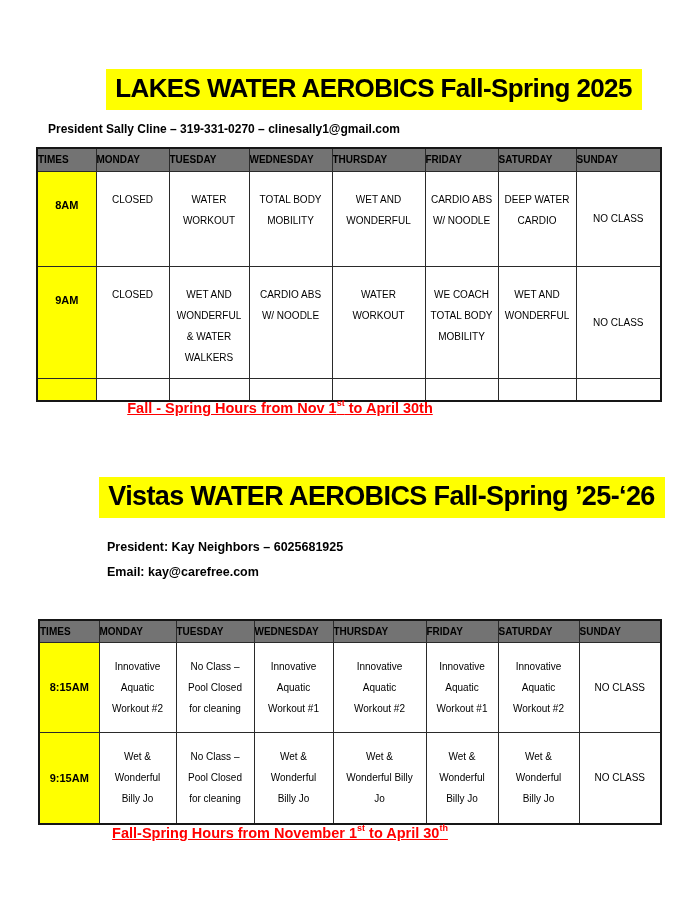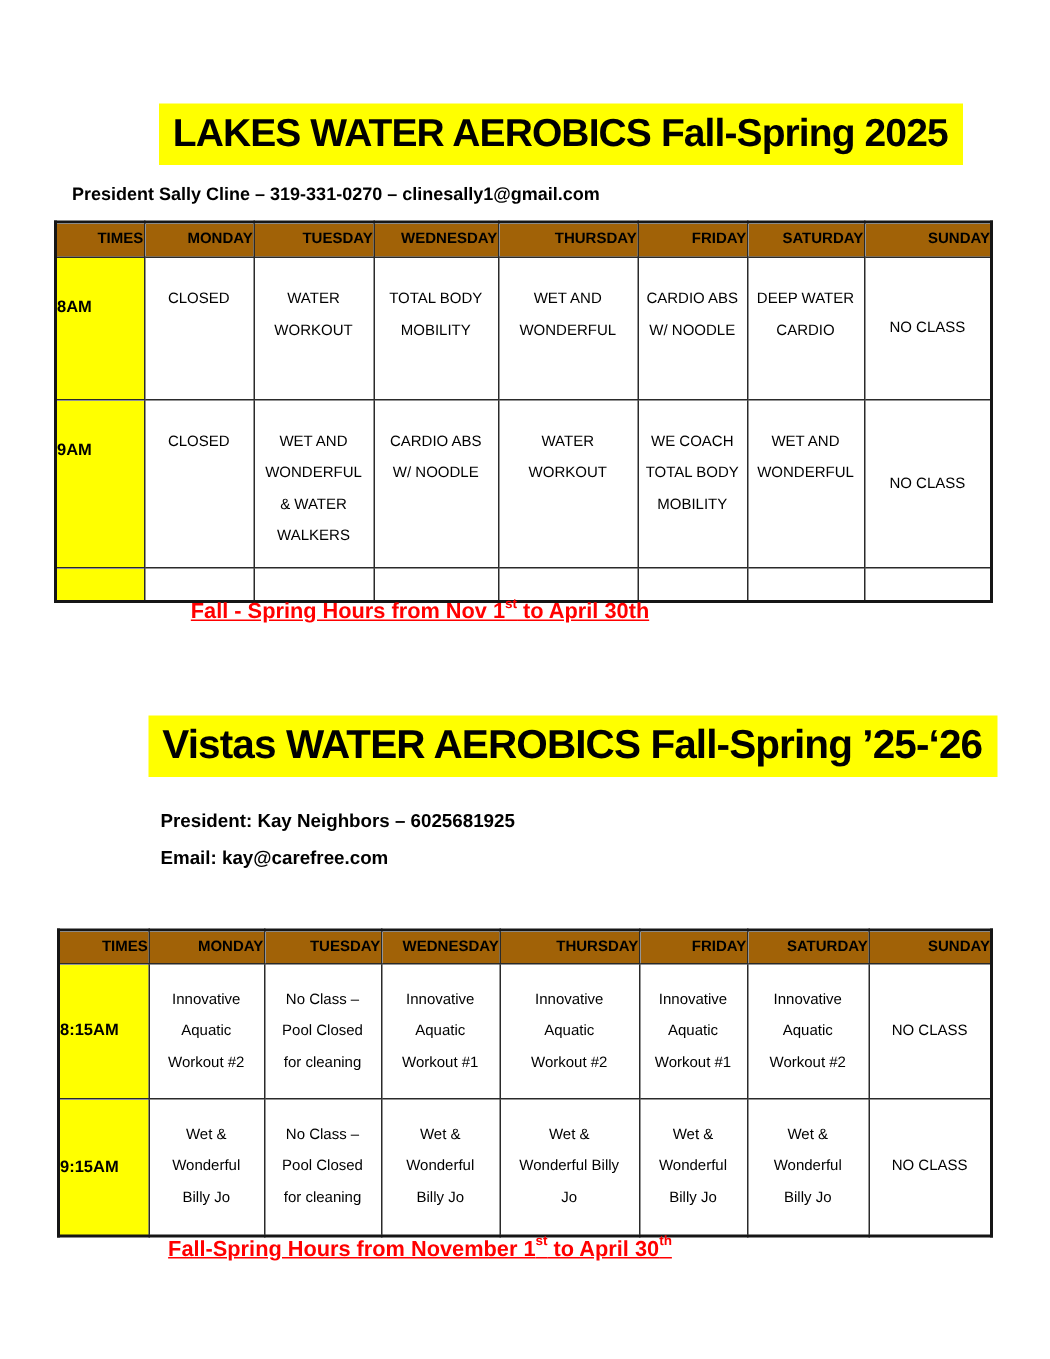--- a/index.html
+++ b/index.html
@@ -24,22 +24,22 @@
              font-weight:bold;font-size:12px;}
   .leftline{position:absolute;left:107px;font-weight:bold;font-size:12.5px;}
   .pres2{top:540px;text-align:right;}
   .email2{top:565px;}
 
   
   table.sched{border-collapse:collapse;table-layout:fixed;position:absolute;
               border:2px solid #161616;}
   table.sched td,table.sched th{border:1.5px solid #2a2a2a;box-sizing:border-box;
               overflow:hidden;padding:0;}
-  th.hdr{background:#a16207;font-size:10px;font-weight:bold;text-align:right;}
-  td.time{background:#FFFF00;font-weight:bold;font-size:11px;margin-left:32px;}
+  th.hdr{background:#737373;font-size:10px;font-weight:bold;text-align:left;}
+  td.time{background:#FFFF00;font-weight:bold;font-size:11px;text-align:center;margin-left:32px;}
   td.cell{font-weight:normal;font-size:10px;text-align:center;
           white-space:pre-line;line-height:21px;}
   
   #lakes-table{top:147px;left:36px;width:624px;}
   #lakes-table tr.hrow{height:23px;}
   #lakes-table tr.row1{height:95px;}
   #lakes-table tr.row2{height:112px;}
   #lakes-table tr.row3{height:23px;}
   #lakes-table td.cell{vertical-align:top;padding-top:17px;}
   #lakes-table td.mid{vertical-align:middle;padding-top:0;}

